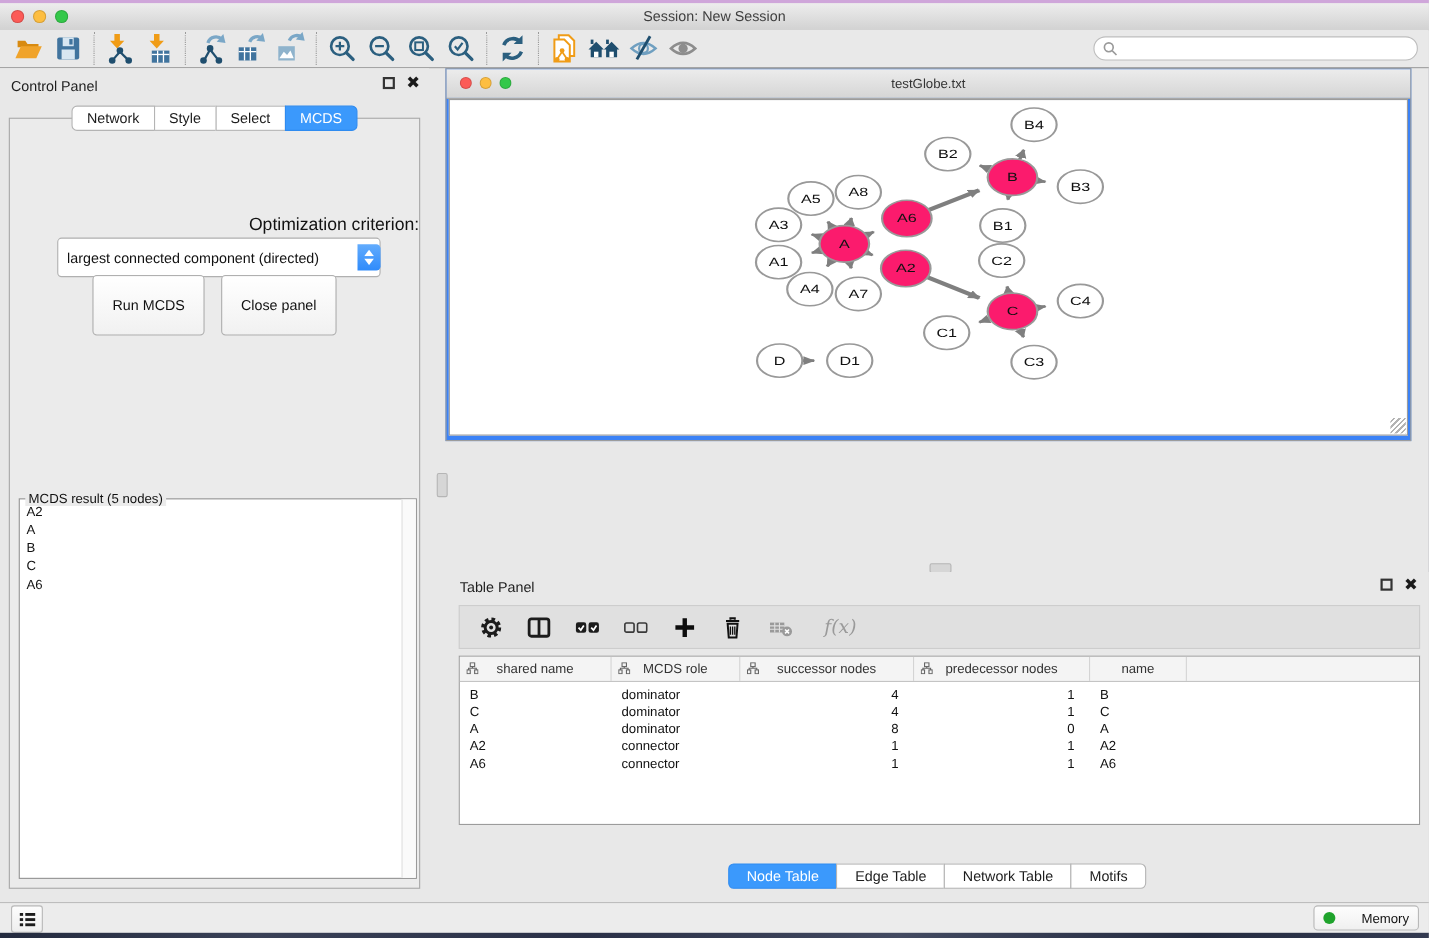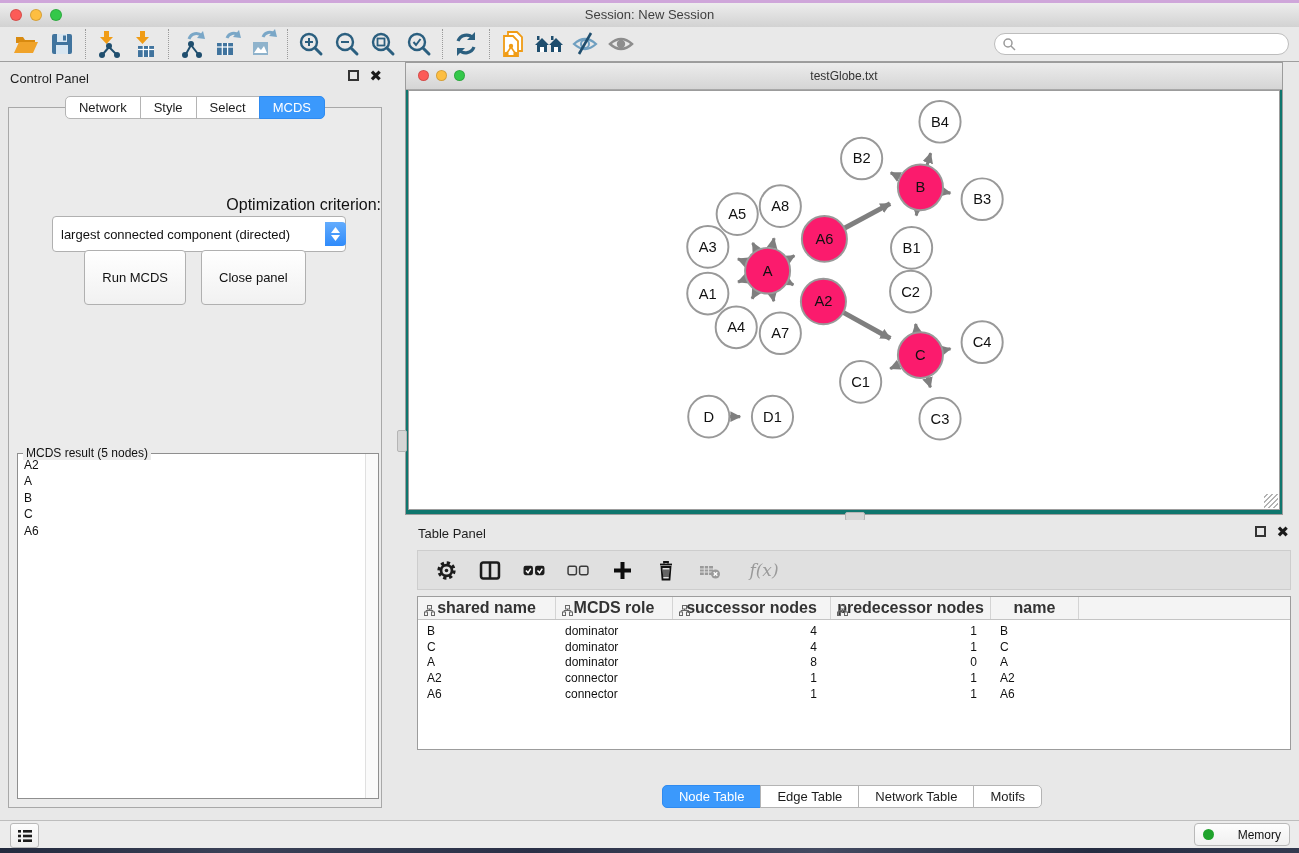--- a/index.html
+++ b/index.html
@@ -46,21 +46,21 @@
   .btn-row{position:absolute;left:0;right:0;top:142px;display:flex;justify-content:center;gap:15px;}
   .mac-btn{background:linear-gradient(#ffffff,#f1f1f1);border:1px solid #b0b0b0;border-radius:4px;
     font-size:13px;color:#111;padding:19px 17px;}
   .result-box{position:absolute;left:8px;right:2px;top:345px;bottom:8px;border:1px solid #8f8f8f;background:#fff;}
   .result-legend{position:absolute;left:5px;top:-8px;background:#ebebeb;padding:0 3px;font-size:12px;color:#111;}
   .result-list{position:absolute;left:1px;top:3px;bottom:1px;right:13px;overflow:hidden;font-size:12px;color:#111;}
   .list-item{padding:1.5px 0 1.5px 5px;line-height:13.5px;}
   .result-scroll{position:absolute;top:0;bottom:0;right:0;width:12px;background:#fafafa;border-left:1px solid #e0e0e0;}
 
   
-  .net-window{position:absolute;left:405px;top:62px;right:16px;height:453px;background:#0f766e;border:1px solid #9c9c9c;box-sizing:border-box;}
+  .net-window{position:absolute;left:405px;top:62px;right:16px;height:339px;background:#3b82f6;border:1px solid #9c9c9c;box-sizing:border-box;}
   .net-titlebar{position:absolute;left:0;top:0;right:0;height:26px;background:linear-gradient(#ececec,#d5d5d5);border-bottom:1px solid #a8a8a8;}
   .net-titlebar .title{position:absolute;left:0;right:0;top:6px;text-align:center;font-size:12px;color:#333;}
   .net-lights{position:absolute;left:12px;top:7px;display:flex;gap:7px;}
   .net-light{width:11px;height:11px;border-radius:50%;border:1px solid rgba(0,0,0,.15);box-sizing:border-box;}
   .net-canvas{position:absolute;left:2px;right:2px;top:27px;bottom:4px;background:#fff;border:1px solid #9c9c9c;}
   .net-canvas svg{width:100%;height:100%;display:block;}
   .resize-grip{position:absolute;right:1px;bottom:1px;width:14px;height:14px;
     background:repeating-linear-gradient(135deg,transparent 0 2px,#b3b3b3 2px 3.5px);}
   .grip-v{position:absolute;left:397px;top:430px;width:8px;height:20px;background:#d6d6d6;border:1px solid #b5b5b5;border-radius:2px;}
   .grip-h{position:absolute;left:845px;top:512px;width:18px;height:7px;background:#d6d6d6;border:1px solid #b5b5b5;border-radius:2px;}
@@ -69,22 +69,22 @@
   .table-panel{position:absolute;left:405px;top:520px;right:0;bottom:33px;background:#e8e8e8;}
   .table-panel .panel-head{left:13px;top:6px;}
   .table-panel .panel-ctl{right:10px;top:6px;}
   .tp-toolbar{position:absolute;left:12px;right:8px;top:30px;height:40px;background:#e0e0e0;border:1px solid #cdcdcd;
     display:flex;align-items:center;gap:20px;padding-left:16px;box-sizing:border-box;}
   .tp-btn{width:24px;height:24px;display:flex;align-items:center;justify-content:center;}
   .fx{font-family:"DejaVu Serif","Liberation Serif",serif;font-style:italic;font-size:17px;color:#9a9a9a;}
 
   .data-table{position:absolute;left:12px;right:8px;top:76px;bottom:70px;background:#fff;border:1px solid #9c9c9c;overflow:hidden;}
   .t-head{display:flex;height:22px;background:#f4f4f4;border-bottom:1px solid #c4c4c4;}
-  .th{position:relative;display:flex;align-items:center;justify-content:center;font-size:16px;color:#333;
-    border-right:1px solid #d4d4d4;box-sizing:border-box;font-weight:bold;}
+  .th{position:relative;display:flex;align-items:center;justify-content:center;font-size:12px;color:#333;
+    border-right:1px solid #d4d4d4;box-sizing:border-box;}
   .th .tree-ic{position:absolute;left:6px;top:5px;}
   .tr{display:flex;height:15.7px;align-items:center;}
   .td{font-size:12px;color:#111;box-sizing:border-box;overflow:hidden;white-space:nowrap;}
   .col0{width:138px;} .col1{width:117px;} .col2{width:158px;} .col3{width:160px;} .col4{width:88px;}
   .al-left{padding-left:9px;text-align:left;} .al-right{padding-right:14px;text-align:right;}
   .t-body .tr:first-child{margin-top:3px;}
 
   .table-tabs{position:absolute;left:0;right:0;bottom:12px;display:flex;justify-content:center;}
   .table-tabs .tab{padding:3px 16px;}
 

